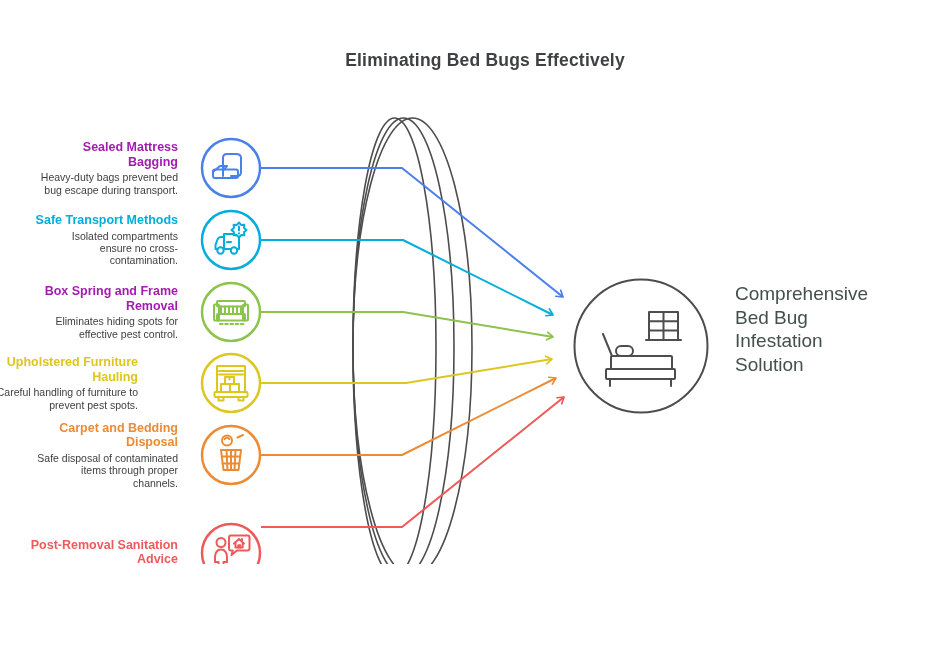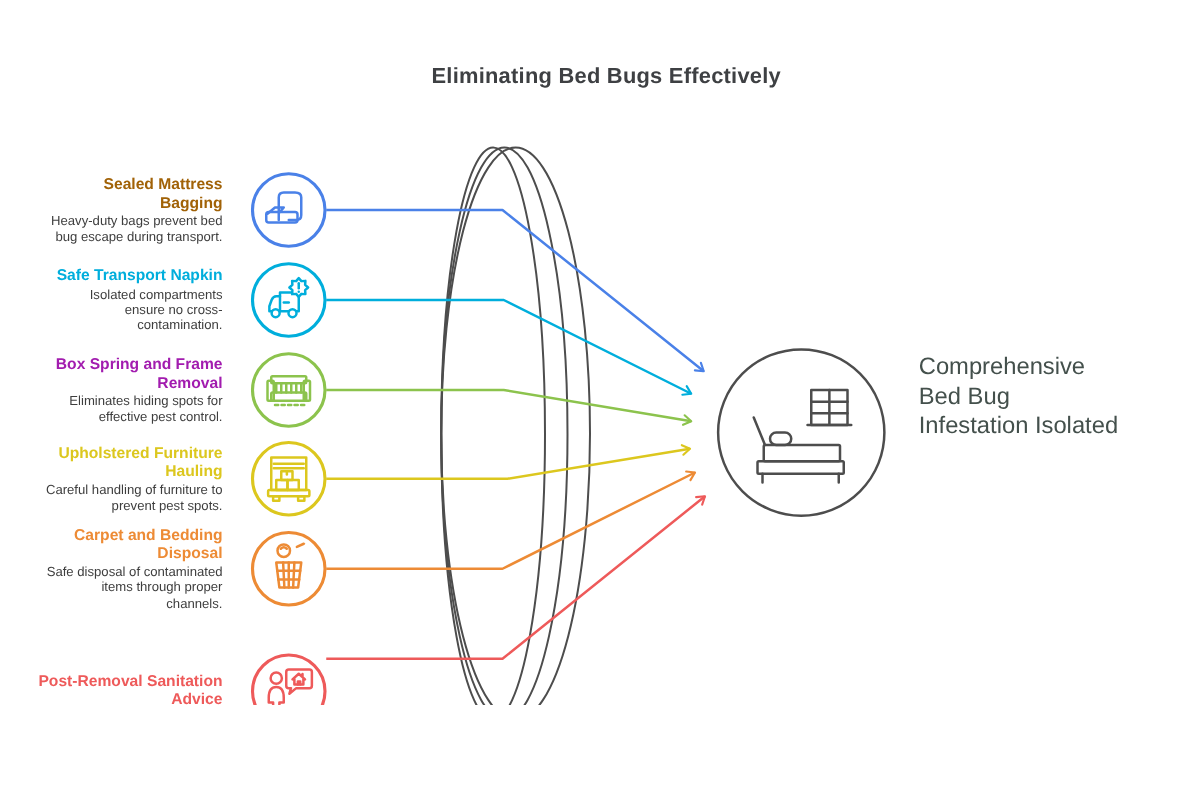--- a/index.html
+++ b/index.html
@@ -82,35 +82,35 @@
       <rect x="616" y="346" width="17" height="10" rx="5"></rect>
       <rect x="611" y="356" width="61" height="13" rx="1"></rect>
       <rect x="606" y="369" width="69" height="10" rx="1"></rect>
       <path d="M610 379 V386 M671 379 V386"></path>
     </g>
   </svg>
 
   <div id="rows">
       <div class="row" style="top: 123px;">
         <div class="txt">
-          <div class="item-title" style="color: #a16207; width: 146px;">Sealed Mattress Bagging</div>
+          <div class="item-title" style="color: #a21caf; width: 146px;">Sealed Mattress Bagging</div>
           <div class="item-desc" style="width: 146px;">Heavy-duty bags prevent bed bug escape during transport.</div>
         </div>
         <svg width="62" height="62" viewBox="0 0 62 62" class="badge">
           <circle cx="31" cy="31" r="29" fill="#ffffff" stroke="#4A81E8" stroke-width="2.5"></circle>
           <g fill="none" stroke="#4A81E8" stroke-width="2" stroke-linecap="round" stroke-linejoin="round">
     <path d="M23 39 V21 Q23 17 27 17 H36 Q41 17 41 21 V35 Q41 39 37 39 H31"></path>
     <path d="M14 34 L20 29 H27 L24 32.5"></path>
     <rect x="13" y="32.5" width="25" height="8.5" rx="2"></rect>
           </g>
         </svg>
       </div>
       <div class="row" style="top: 195px;">
         <div class="txt">
-          <div class="item-title" style="color: rgb(0, 174, 220); width: 146px;">Safe Transport Napkin</div>
+          <div class="item-title" style="color: rgb(0, 174, 220); width: 146px;">Safe Transport Methods</div>
           <div class="item-desc" style="width: 132px;">Isolated compartments ensure no cross-contamination.</div>
         </div>
         <svg width="62" height="62" viewBox="0 0 62 62" class="badge">
           <circle cx="31" cy="31" r="29" fill="#ffffff" stroke="#00AEDC" stroke-width="2.5"></circle>
           <g fill="none" stroke="#00AEDC" stroke-width="2" stroke-linecap="round" stroke-linejoin="round">
     <rect x="24" y="25" width="15" height="15"></rect>
     <path d="M24 28 H21 Q18.5 28 17.3 31 L15.5 36 V40 H24"></path>
     <path d="M27 33 h4"></path>
     <circle cx="20.5" cy="41.5" r="3.2" fill="#fff"></circle>
     <circle cx="34" cy="41.5" r="3.2" fill="#fff"></circle>
@@ -130,21 +130,21 @@
           <g fill="none" stroke="#8CC34D" stroke-width="2" stroke-linecap="round" stroke-linejoin="round">
     <rect x="17" y="20" width="28" height="5.5" rx="1"></rect>
     <path d="M21 25.5 V33 M25 25.5 V33 M29 25.5 V33 M33 25.5 V33 M37 25.5 V33 M41 25.5 V33"></path>
     <rect x="14" y="23.5" width="5" height="16" rx="1"></rect>
     <rect x="43" y="23.5" width="5" height="16" rx="1"></rect>
     <rect x="17" y="33" width="28" height="6.5" rx="1"></rect>
     <path d="M20 43 H44" stroke-dasharray="2.6 2.6"></path>
           </g>
         </svg>
       </div>
-      <div class="row" style="top: 338px;">
+      <div class="row" style="top: 338px; gap: 40px;">
         <div class="txt">
           <div class="item-title" style="color: rgb(220, 199, 30); width: 146px;">Upholstered Furniture Hauling</div>
           <div class="item-desc" style="width: 156px;">Careful handling of furniture to prevent pest spots.</div>
         </div>
         <svg width="62" height="62" viewBox="0 0 62 62" class="badge">
           <circle cx="31" cy="31" r="29" fill="#ffffff" stroke="#DCC71E" stroke-width="2.5"></circle>
           <g fill="none" stroke="#DCC71E" stroke-width="2" stroke-linecap="round" stroke-linejoin="round">
     <rect x="17" y="14" width="28" height="26"></rect>
     <path d="M19 19 H43 M19 22.5 H43"></path>
     <rect x="25" y="25" width="9" height="7"></rect>
@@ -183,21 +183,21 @@
     <circle cx="21" cy="20.5" r="4.5"></circle>
     <path d="M15 40 V36 Q15 27.5 21 27.5 Q27 27.5 27 36 V40 H23.5 V46.5 H18.5 V40 Z"></path>
     <path d="M31 13.5 H47.5 Q49.5 13.5 49.5 15.5 V26.5 Q49.5 28.5 47.5 28.5 H37 L31.5 33 L32.8 28.5 H31 Q29 28.5 29 26.5 V15.5 Q29 13.5 31 13.5 Z"></path>
     <path d="M34 21.5 L39 17 L44 21.5 M35.5 21.2 V25.5 H42.7 V21.2 M42 18.7 v-1.6"></path>
     <path d="M38.3 25.5 V23.2 h1.9 V25.5"></path>
           </g>
         </svg>
       </div>
     </div>
 
-  <div class="result-text">Comprehensive Bed Bug Infestation Isolated</div>
+  <div class="result-text">Comprehensive Bed Bug Infestation Solution</div>
 
   <div class="footer">
     <span>Made with</span>
     <svg width="13" height="13" viewBox="0 0 13 13">
       <path d="M2 3.5 L7 6.5 L2 9.5" fill="none" stroke="#BDBDBD" stroke-width="1.6" stroke-linecap="round" stroke-linejoin="round"></path>
       <path d="M6 3.5 L11 6.5 L6 9.5" fill="none" stroke="#BDBDBD" stroke-width="1.6" stroke-linecap="round" stroke-linejoin="round"></path>
     </svg>
     <span>Napkin</span>
   </div>
 

